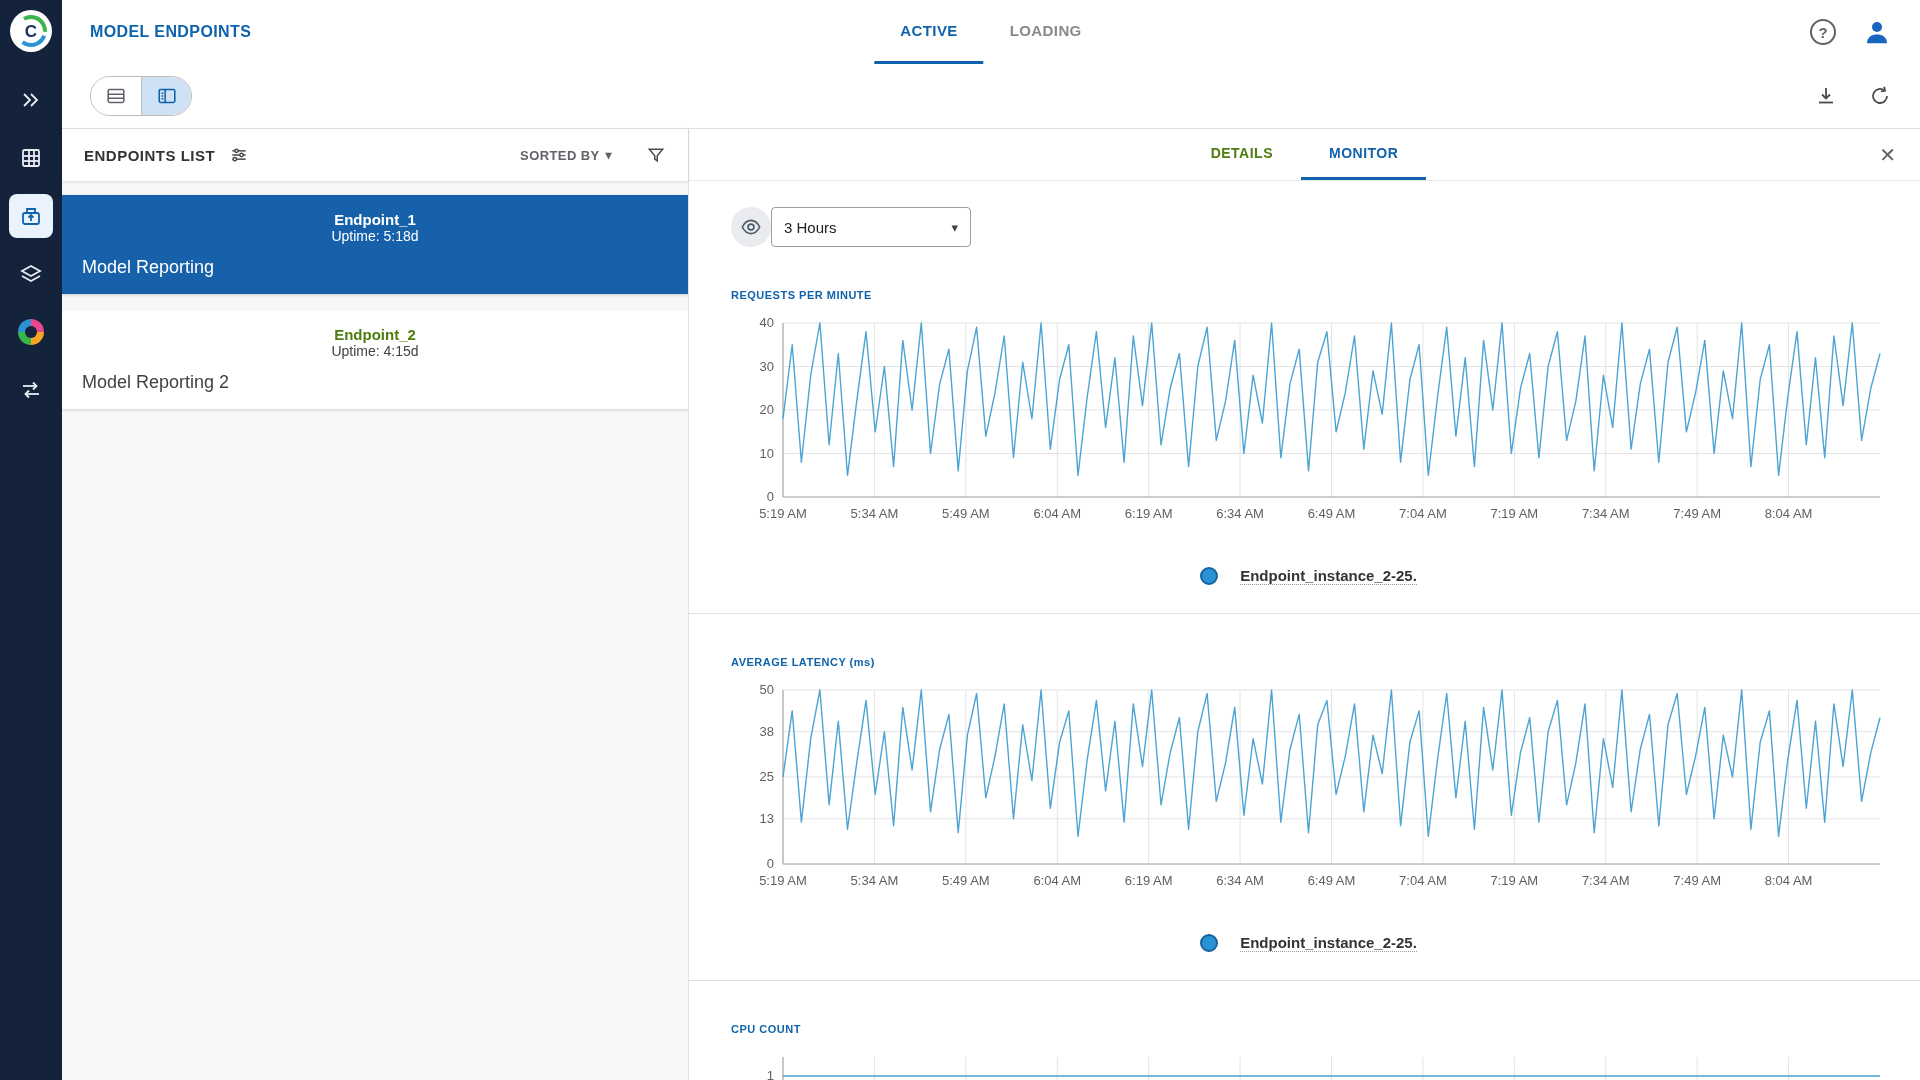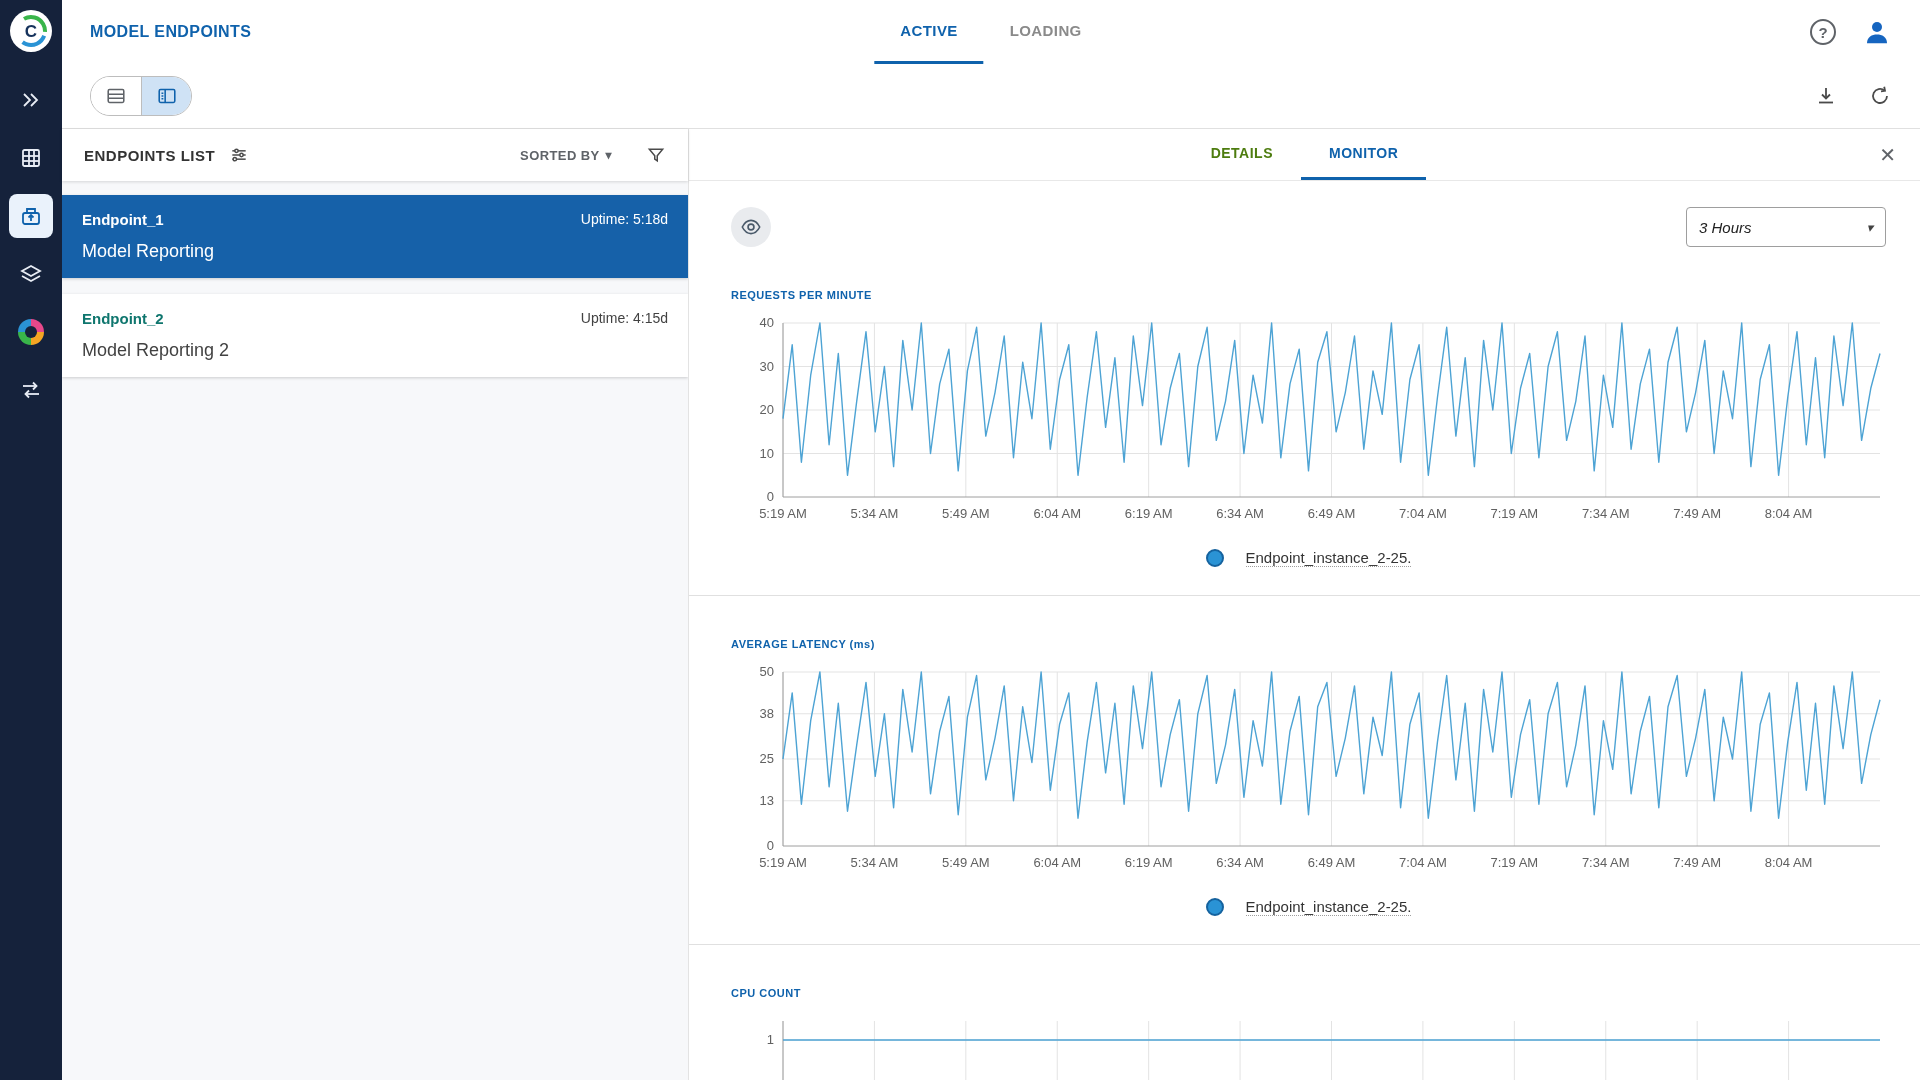--- a/index.html
+++ b/index.html
@@ -62,57 +62,57 @@
   .panel-title { font-size:15px; font-weight:bold; letter-spacing:0.5px; color:#333; }
   .panel-header .tune { margin-left:14px; cursor:pointer; display:flex; }
   .sorted-by { margin-left:auto; display:flex; align-items:center; gap:6px; cursor:pointer;
     color:#5f6368; font-size:13px; font-weight:bold; letter-spacing:0.4px; }
   .caret { font-size:12px; color:#5f6368; }
   .funnel { margin-left:34px; cursor:pointer; display:flex; }
 
   .endpoint-list { padding:14px 0; overflow:hidden; }
   .endpoint-item { margin:0 0 16px 0; background:#fff; box-shadow:0 1px 3px rgba(0,0,0,0.18);
     padding:16px 20px; cursor:pointer; }
-  .endpoint-item .row1 { display:flex; justify-content:space-between; align-items:flex-start; }
-  .ep-name { font-size:15px; font-weight:bold; color:#0f766e; }
+  .endpoint-item .row1 { display:flex; justify-content:space-between; align-items:center;flex-direction:column; }
+  .ep-name { font-size:15px; font-weight:bold; color:#4d7c0f; }
   .ep-uptime { font-size:14px; color:#424242; }
   .ep-desc { font-size:18px; color:#424242; margin-top:13px; }
   .endpoint-item.selected { background:#1661a9; }
   .endpoint-item.selected .ep-name,
   .endpoint-item.selected .ep-uptime,
   .endpoint-item.selected .ep-desc { color:#fff; }
 
   
   .detail-panel { flex:1; display:flex; flex-direction:column; min-width:0; background:#fff; }
   .detail-tabs { height:52px; position:relative; display:flex; align-items:center;
     justify-content:center; border-bottom:1px solid #e8e8e8; flex-shrink:0; }
   .detail-tab { height:100%; display:flex; align-items:center; padding:0 28px; font-size:14px;
     font-weight:bold; letter-spacing:0.5px; color:#4d7c0f; cursor:pointer;
     border-bottom:3px solid transparent; }
   .detail-tab.active { color:#0f62ac; border-bottom-color:#0f62ac; }
   .close-btn { position:absolute; right:24px; top:50%; transform:translateY(-50%);
     font-size:20px; color:#5f6368; cursor:pointer; line-height:1; }
 
   .monitor-body { flex:1; overflow:hidden; min-height:0; }
-  .controls-row { display:flex; align-items:center; justify-content:space-between;
-    margin:26px 34px 0 42px;font-style:italic; }
+  .controls-row { display:flex; align-items:center; justify-content:flex-start;
+    margin:26px 34px 0 42px; }
   .eye-btn { width:40px; height:40px; border-radius:50%; background:#e9ebee; display:flex;
     align-items:center; justify-content:center; cursor:pointer; }
   .eye-btn svg { stroke:#4a5a6a; fill:none; stroke-width:1.8; }
   .time-select { width:200px; height:40px; border:1px solid #9e9e9e; border-radius:4px;
     display:flex; align-items:center; justify-content:space-between; padding:0 12px;
     font-size:15px; color:#212121; cursor:pointer; background:#fff; }
   .time-select .caret { font-size:13px; color:#424242; }
 
   .section { padding:0 34px 28px 42px; border-bottom:1px solid #e0e0e0; }
   .section.last { border-bottom:none; padding-bottom:0; }
   .section-title { padding-top:42px; font-size:11px; font-weight:bold; letter-spacing:0.5px;
     color:#0f62ac; margin-bottom:14px; }
   .chart { width:100%; }
-  .legend { display:flex; align-items:center; justify-content:center; gap:22px; margin-top:18px; }
+  .legend { display:flex; align-items:center; justify-content:center; gap:22px; margin-top:36px;font-weight:bold; }
   .legend-dot { width:18px; height:18px; border-radius:50%; background:#2a93d5;
     border:2px solid #15629e; }
   .legend-label { font-size:15px; color:#333; border-bottom:1px dotted #9e9e9e; }
 </style>
 </head>
 <body>
 
 <div class="app">
 
   <aside class="sidebar">

